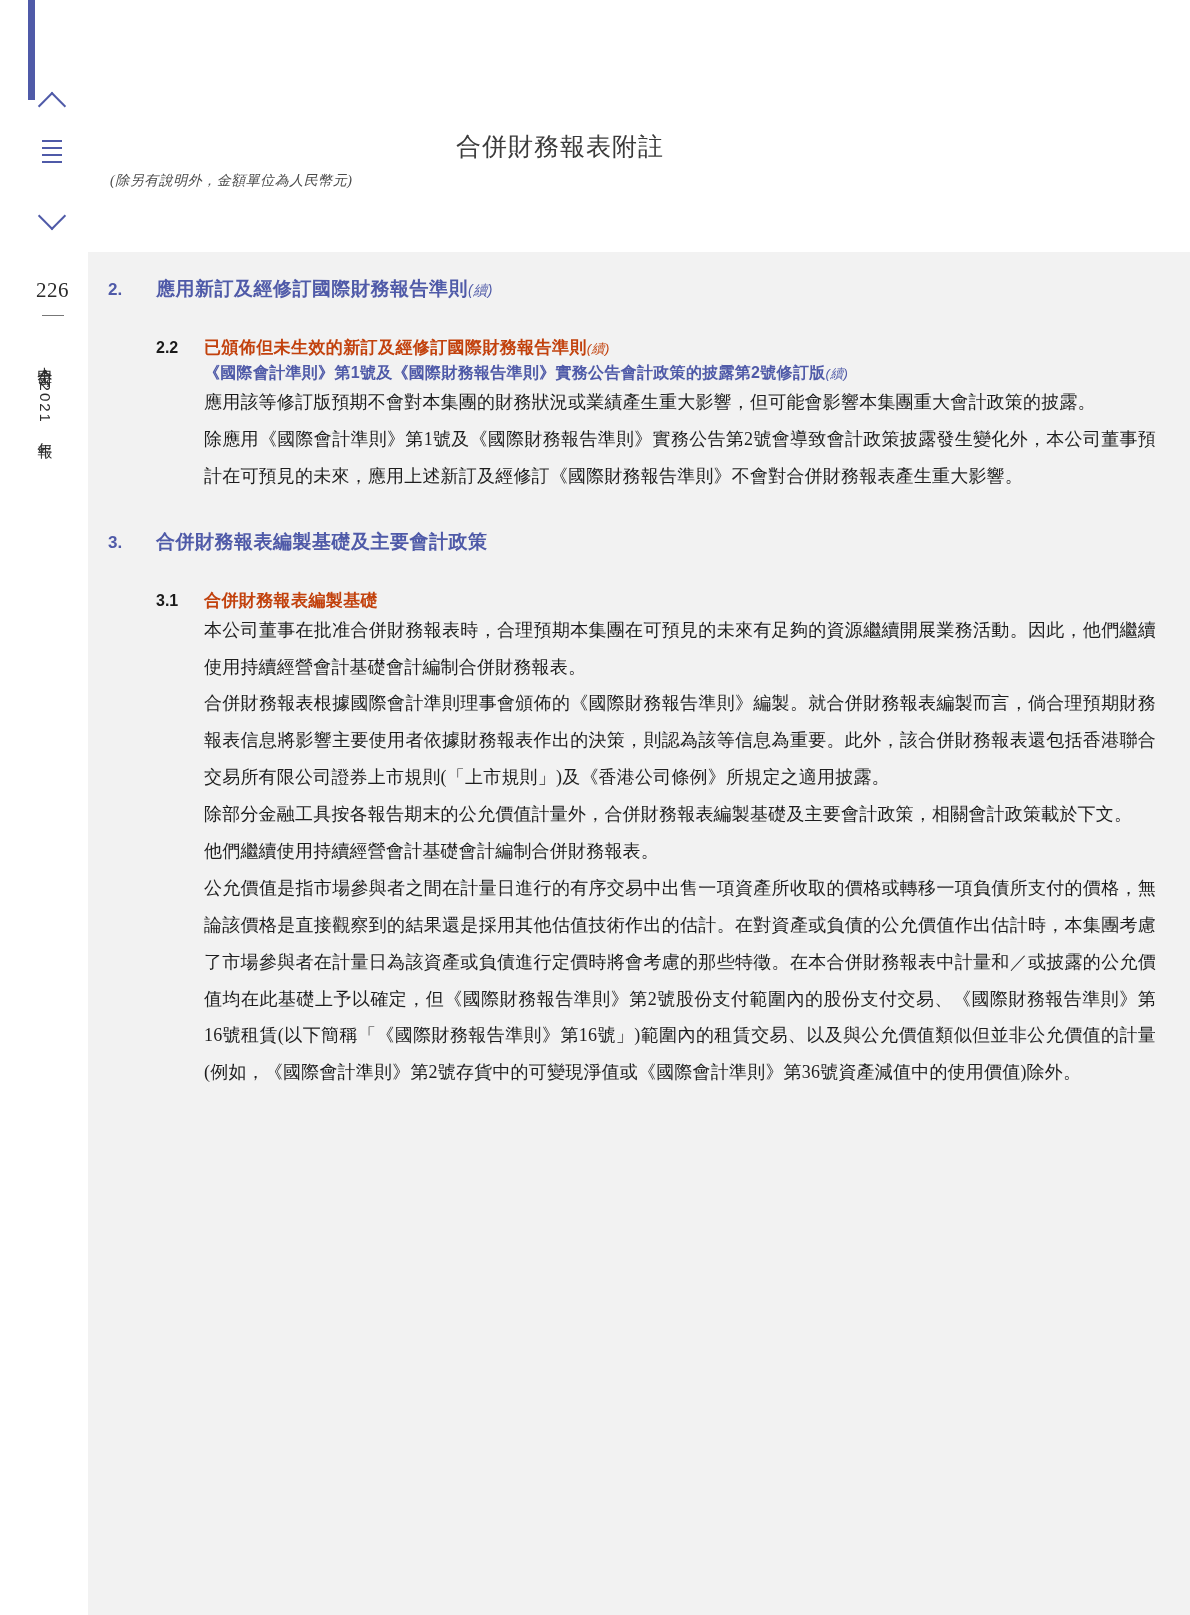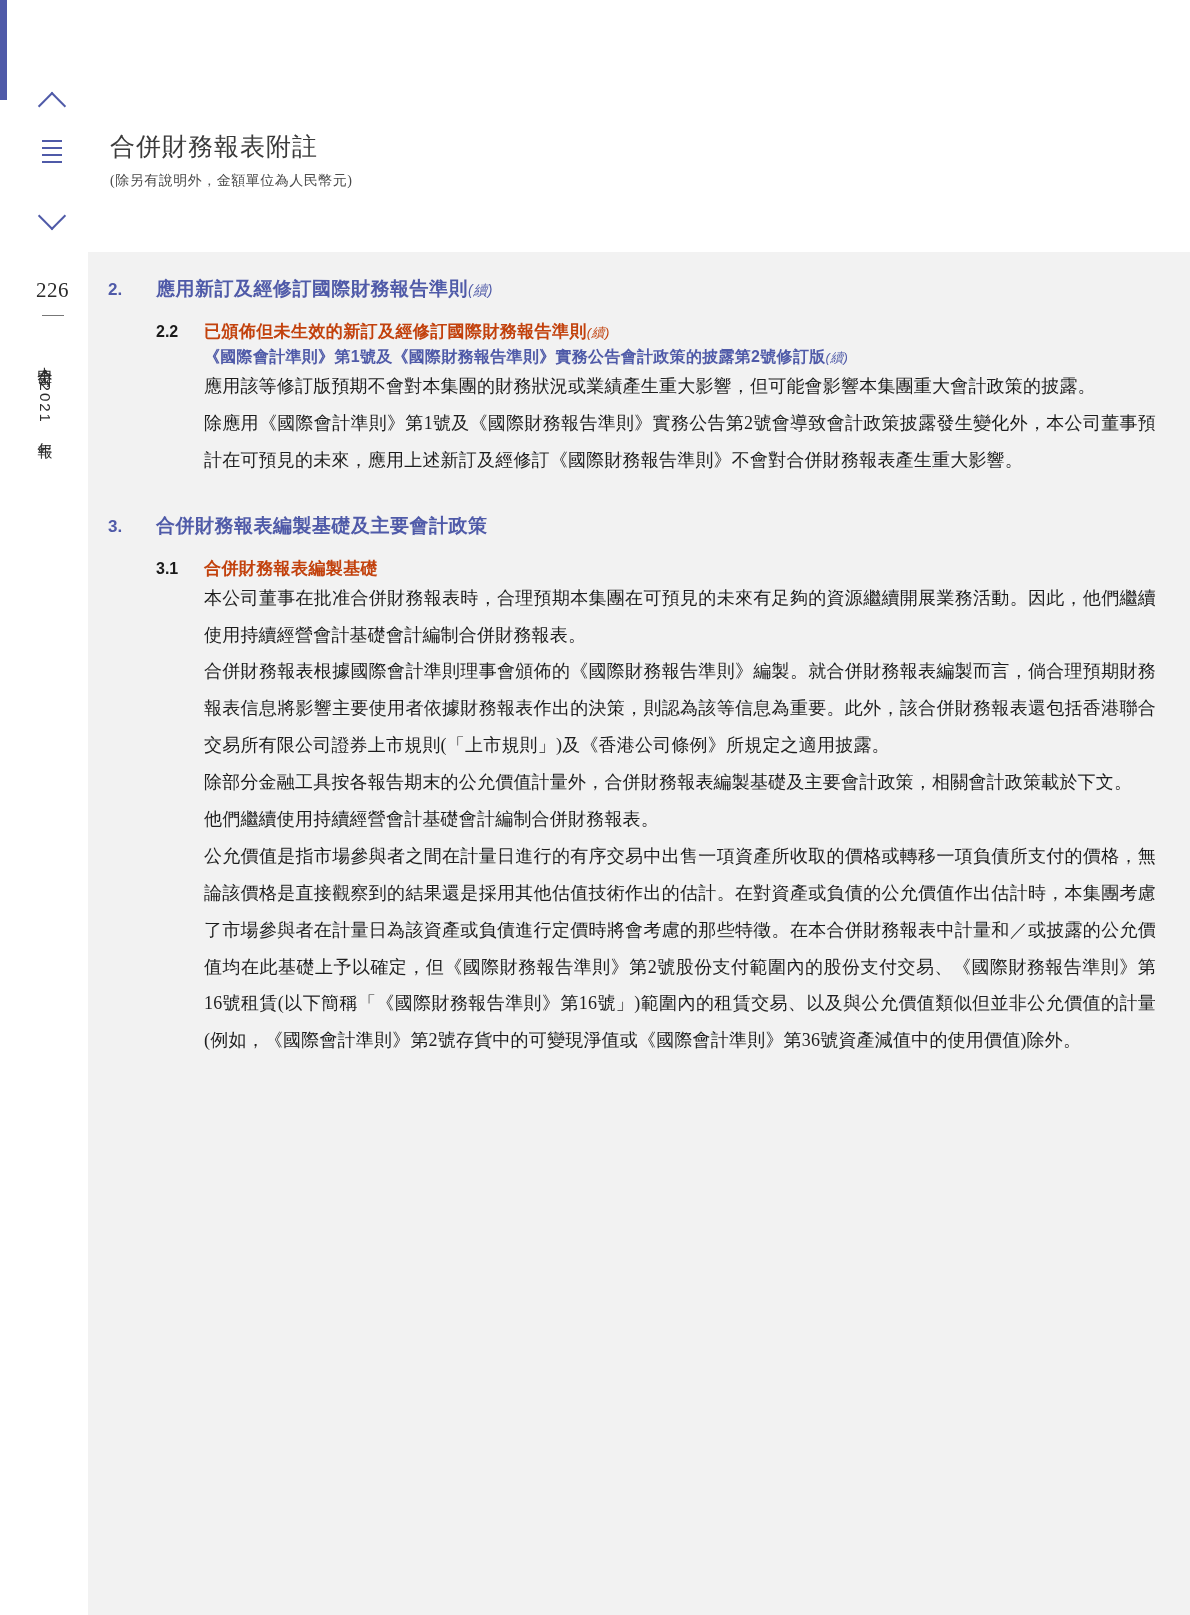--- a/index.html
+++ b/index.html
@@ -15,20 +15,21 @@
     overflow: hidden;
   }
 
   
   .left-rail {
     position: absolute;
     left: 0;
     top: 0;
     width: 90px;
     height: 1615px;
+    padding-left: 28px;
   }
   .rail-bar {
     background: #4f5aa8;
   }
   .rail-bar-1 {
     top: 42px;
     height: 42px;
     width: 7px;
     left: 46px;
   }
@@ -106,25 +107,27 @@
     position: absolute;
     left: 110px;
     top: 130px;
     width: 900px;
   }
   .doc-title {
     font-size: 25px;
     color: #3b3b3b;
     font-family: Liberation Serif, serif;
     letter-spacing: 1px;
+    text-align: center;
   }
   .doc-subtitle {
     margin-top: 9px;
     font-size: 14px;
     color: #4a4a4a;
+    font-style: italic;
     font-family: "Liberation Serif", serif;
     letter-spacing: 0.5px;
   }
 
   
   .content-panel {
     position: absolute;
     left: 88px;
     top: 252px;
     width: 1102px;
@@ -161,21 +164,21 @@
   }
   .sec-title .cont {
     font-size: 14px;
     font-style: italic;
     font-weight: normal;
   }
 
   .sub-row {
     display: flex;
     align-items: baseline;
-    margin-top: 18px;
+    margin-top: 34px;
     padding-left: 48px;
   }
   .sub-num {
     color: #1b1b1b;
     font-weight: bold;
     font-family: "Liberation Sans", sans-serif;
     font-size: 16px;
     width: 48px;
     flex: 0 0 48px;
   }

